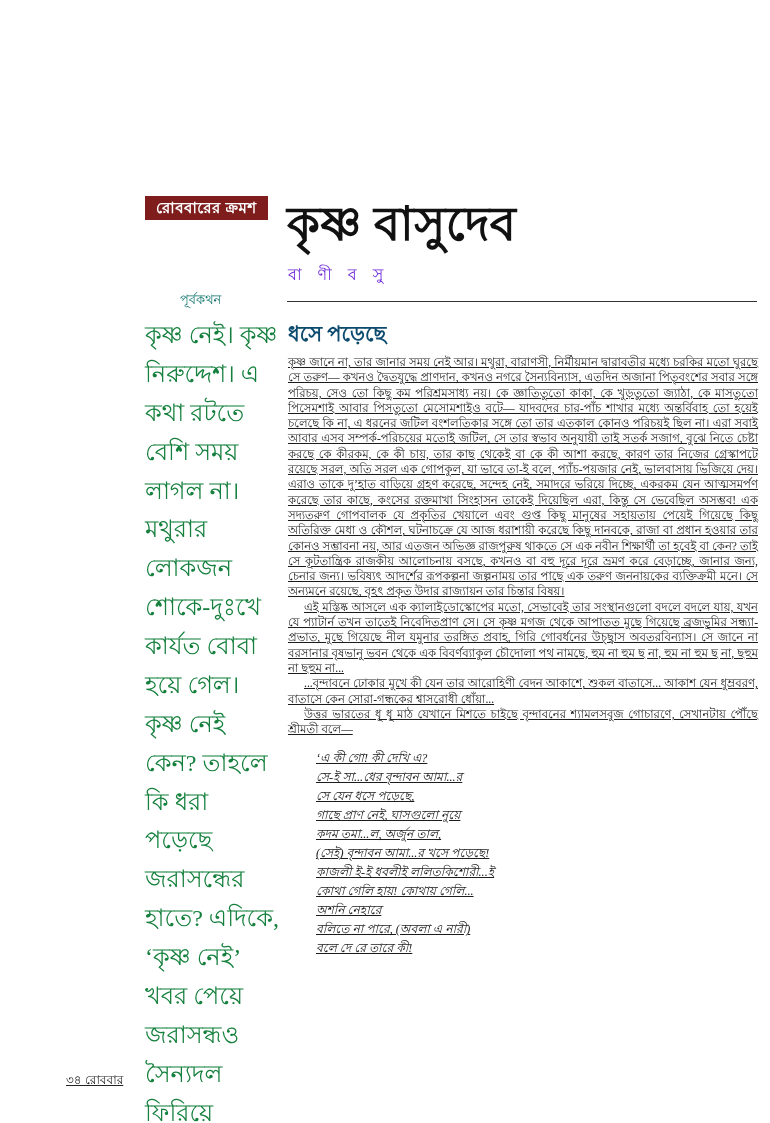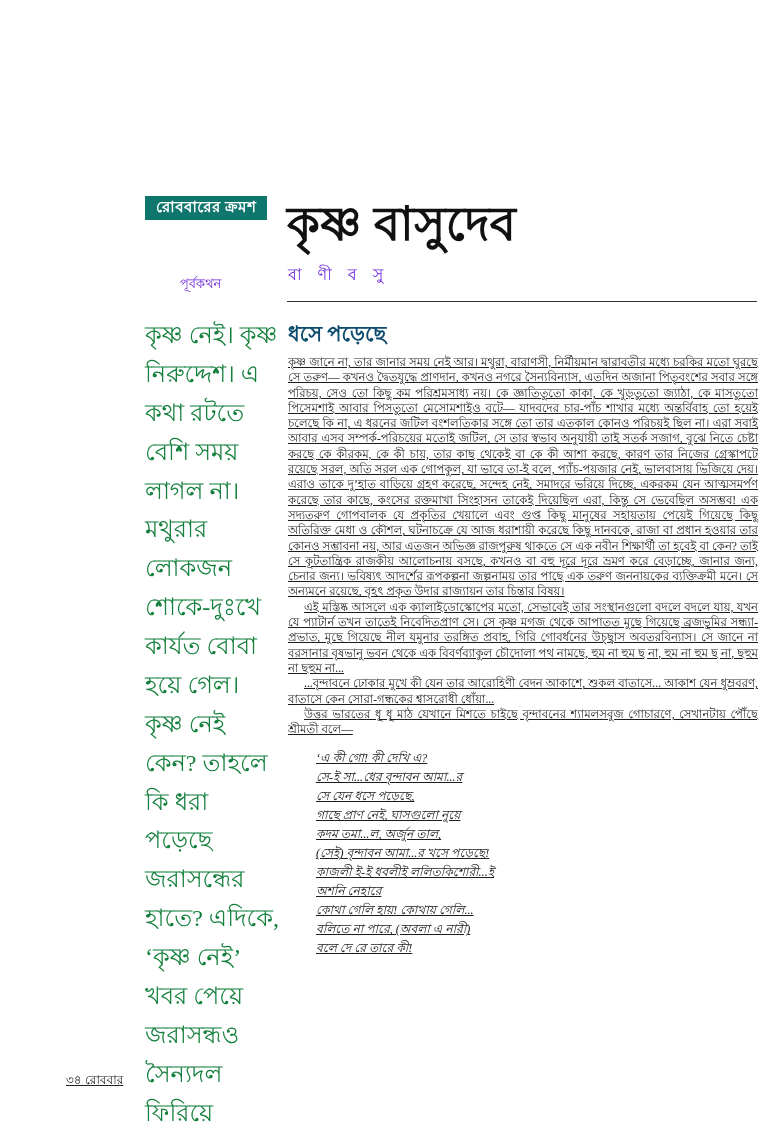--- a/index.html
+++ b/index.html
@@ -13,46 +13,46 @@
     height: 1123px;
     background: #ffffff;
     font-family: "Liberation Serif", "DejaVu Serif", serif;
     color: #1a1a1a;
     overflow: hidden;
   }
   .series-badge {
     position: absolute;
     left: 145px;
     top: 196px;
-    background: #0f766e;
+    background: #7f1d1d;
     color: #ffffff;
-    font-family: Liberation Serif, serif;
+    font-family: Liberation Sans, sans-serif;
     font-size: 15px;
     font-weight: bold;
     padding: 4px 11px 5px 11px;
     line-height: 1;
     letter-spacing: 0.5px;
   }
   .article-title {
     position: absolute;
     left: 287px;
     top: 168px;
     font-size: 47px;
     font-weight: 800;
     line-height: 1.1;
     color: #111;
     letter-spacing: 0.5px;
     font-family: "Liberation Serif", "DejaVu Serif", serif;
   }
   .kicker {
     position: absolute;
     left: 180px;
-    top: 274px;
+    top: 290px;
     font-size: 13px;
-    color: #6d28d9;
+    color: #0f766e;
   }
   .author-name {
     position: absolute;
     left: 288px;
     top: 262px;
     font-size: 16px;
     letter-spacing: 6px;
     color: #6d28d9;
   }
   .author-rule {
@@ -142,22 +142,22 @@
     <p>উত্তর ভারতের ধূ ধূ মাঠ যেখানে মিশতে চাইছে বৃন্দাবনের শ্যামলসবুজ গোচারণে, সেখানটায় পৌঁছে শ্রীমতী বলে—</p>
 
     <div class="poem">
       <div>‘এ কী গো! কী দেখি এ?</div>
       <div>সে-ই সা...ধের বৃন্দাবন আমা...র</div>
       <div>সে যেন ধসে পড়েছে,</div>
       <div>গাছে প্রাণ নেই, ঘাসগুলো নুয়ে</div>
       <div>কদম তমা...ল, অর্জুন তাল,</div>
       <div>(সেই) বৃন্দাবন আমা...র খসে পড়েছে!</div>
       <div>কাজলী ই-ই ধবলীই ললিতকিশোরী...ই</div>
+      <div>কোথা গেলি হায়! কোথায় গেলি...</div>
       <div>অশনি নেহারে</div>
-      <div>কোথা গেলি হায়! কোথায় গেলি...</div>
       <div>বলিতে না পারে, (অবলা এ নারী)</div>
       <div>বলে দে রে তারে কী!</div>
     </div>
   </div>
 
   <div class="page-footer">৩৪ রোববার</div>
 
 </div>
 
 </body></html>

